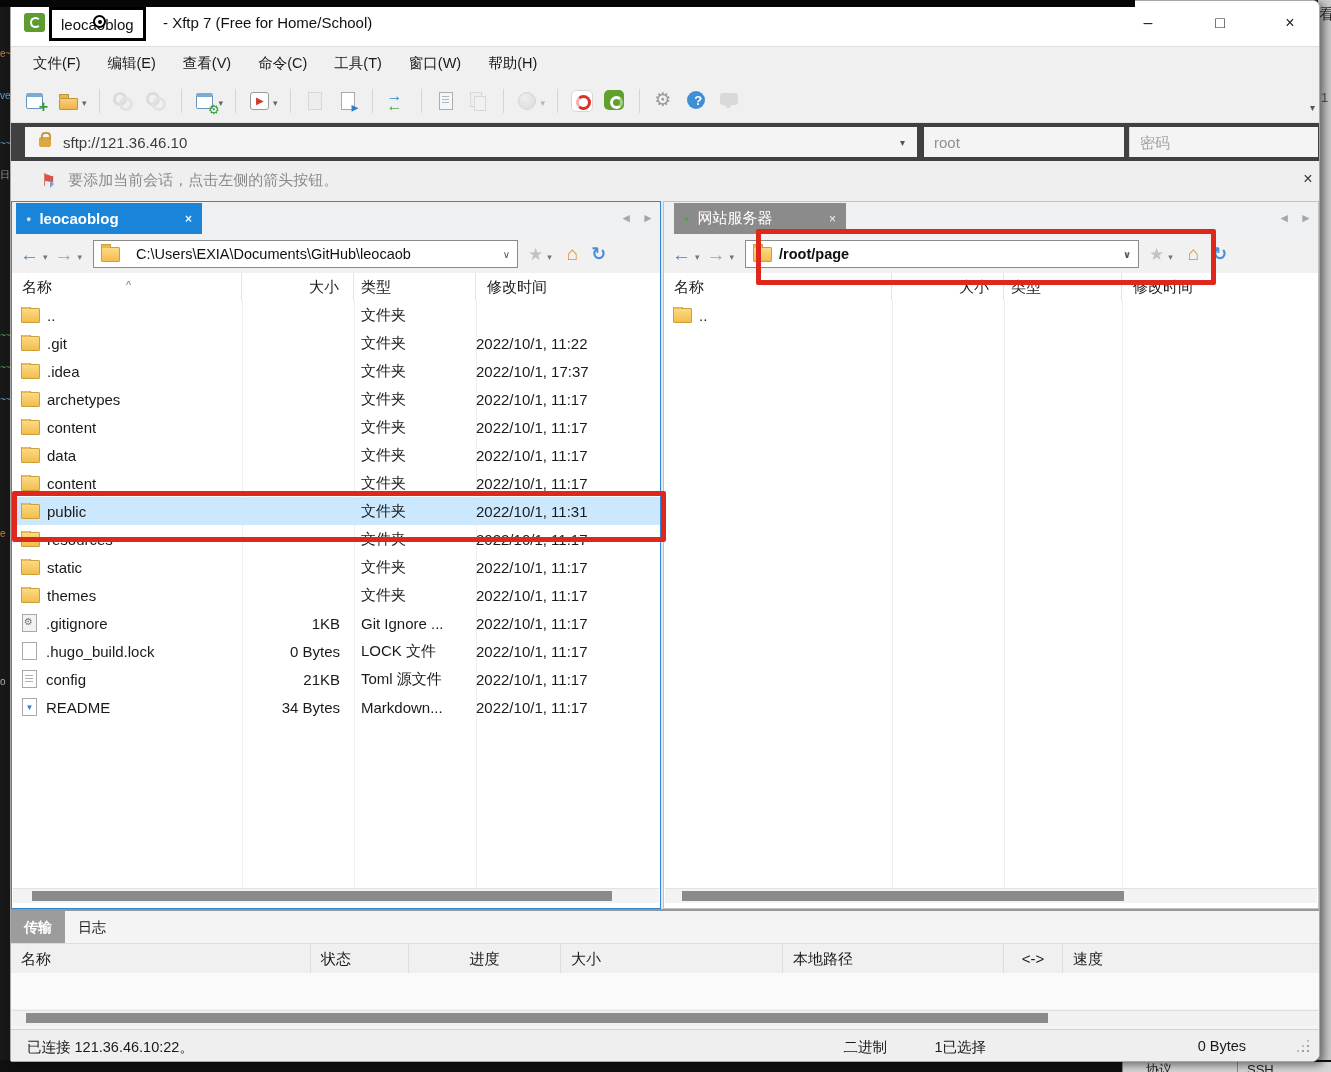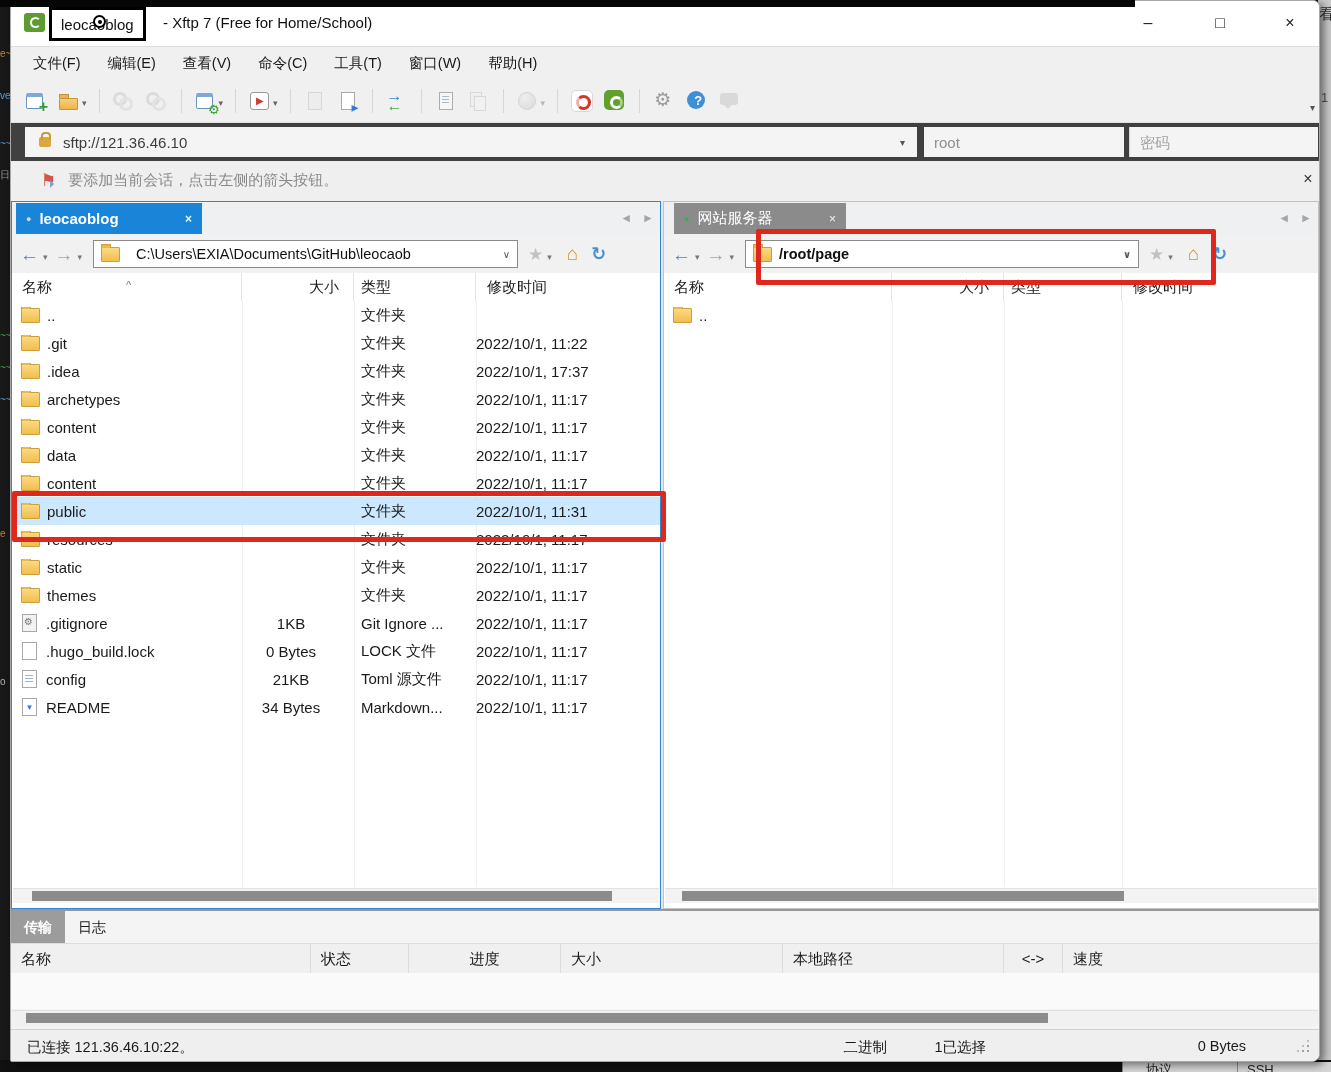--- a/index.html
+++ b/index.html
@@ -135,21 +135,21 @@
   #panel-right .listhead,#panel-right .frow{grid-template-columns:228px 112px 118px 1fr;}
   .hcell{height:28px;line-height:28px;border-right:1px solid #e4e4e4;overflow:hidden;white-space:nowrap;box-sizing:border-box;}
   .hcell:last-child{border-right:none;}
   .sortcaret{position:absolute;left:114px;top:-2px;font-size:11px;color:#777;}
   .listbody{position:absolute;left:0;right:0;top:99px;bottom:21px;background:#fff;overflow:hidden;}
   .colline{position:absolute;top:0;bottom:0;width:1px;background:#efefef;}
   .frow{display:grid;height:28px;align-items:center;font-size:15px;position:relative;}
   .frow.sel{background:#cce8ff;}
   .cell{overflow:hidden;white-space:nowrap;}
   .c-name{display:flex;align-items:center;gap:7px;padding-left:9px;}
-  .c-size{text-align:center;padding-right:14px;}
+  .c-size{text-align:right;padding-right:14px;}
   .c-type{padding-left:7px;}
   .c-time{padding-left:0;}
   .fic{position:relative;flex:0 0 auto;}
   .fic-folder{width:17px;height:13px;background:linear-gradient(#fbd984,#f3bd4e);border:1px solid #caa03a;border-radius:1px;margin-top:1px;}
   .fic-folder::before{content:"";position:absolute;top:-4px;left:-1px;width:8px;height:3px;background:#edb84a;border:1px solid #caa03a;border-bottom:none;}
   .fic-file,.fic-gear-file,.fic-doc-file,.fic-md-file{width:13px;height:16px;background:#fff;border:1px solid #a8a8a8;margin:0 2px 0 1px;}
   .fic-gear-file{background:#f2f2f2;}
   .fic-gear-file::after{content:"⚙";position:absolute;left:1px;top:1px;font-size:10px;color:#777;}
   .fic-doc-file::after{content:"";position:absolute;left:2px;top:4px;width:8px;height:9px;background:repeating-linear-gradient(to bottom,#9fb6c6 0 1px,transparent 1px 3px);}
   .fic-md-file::after{content:"▼";position:absolute;left:2.5px;top:4px;font-size:8px;color:#2e7cd6;}

